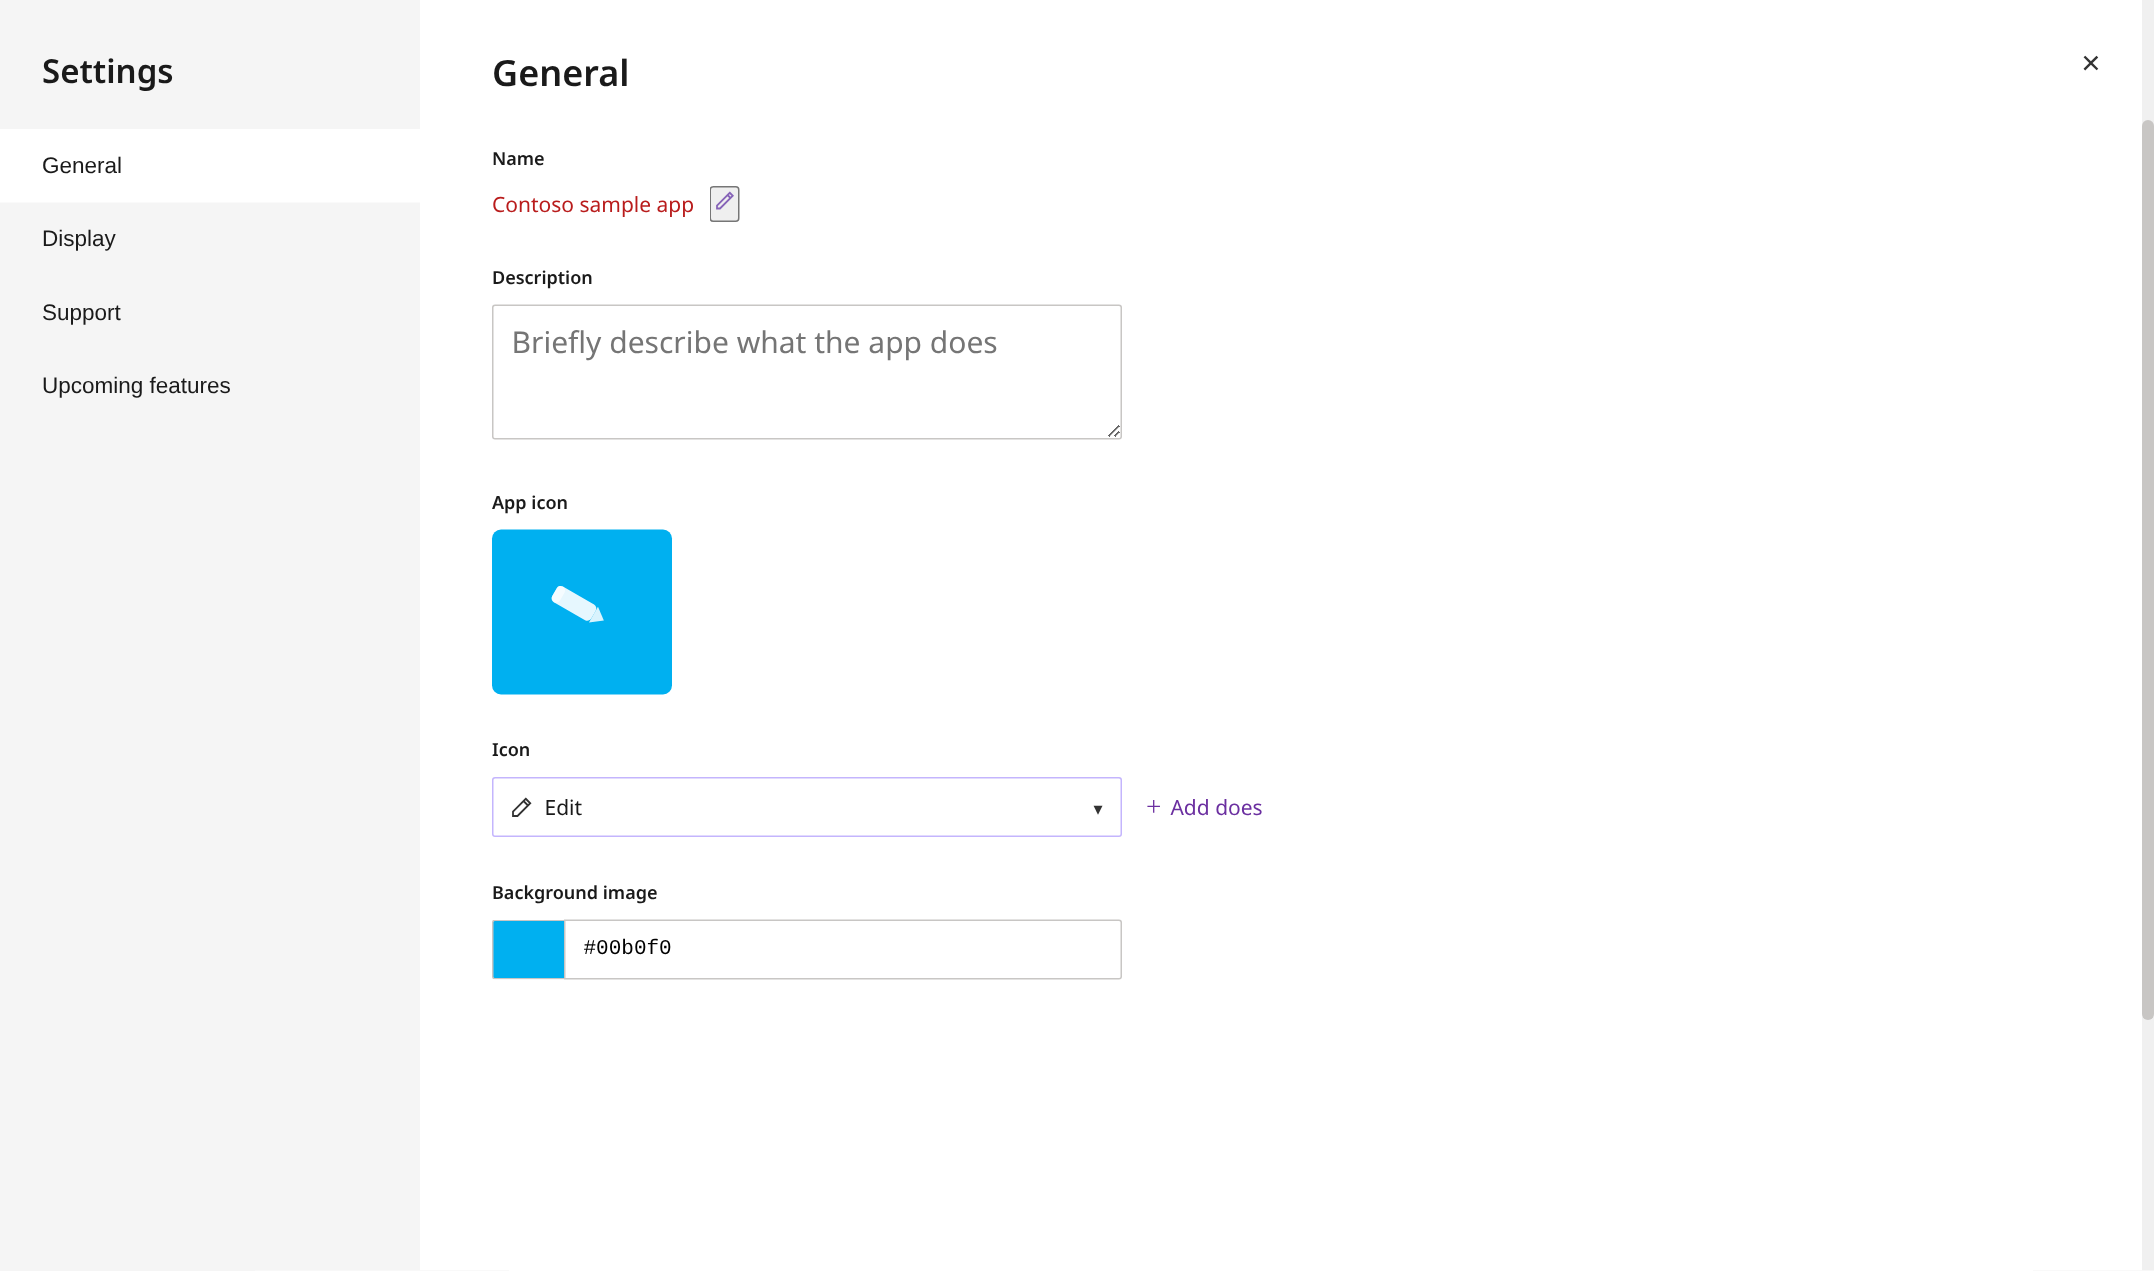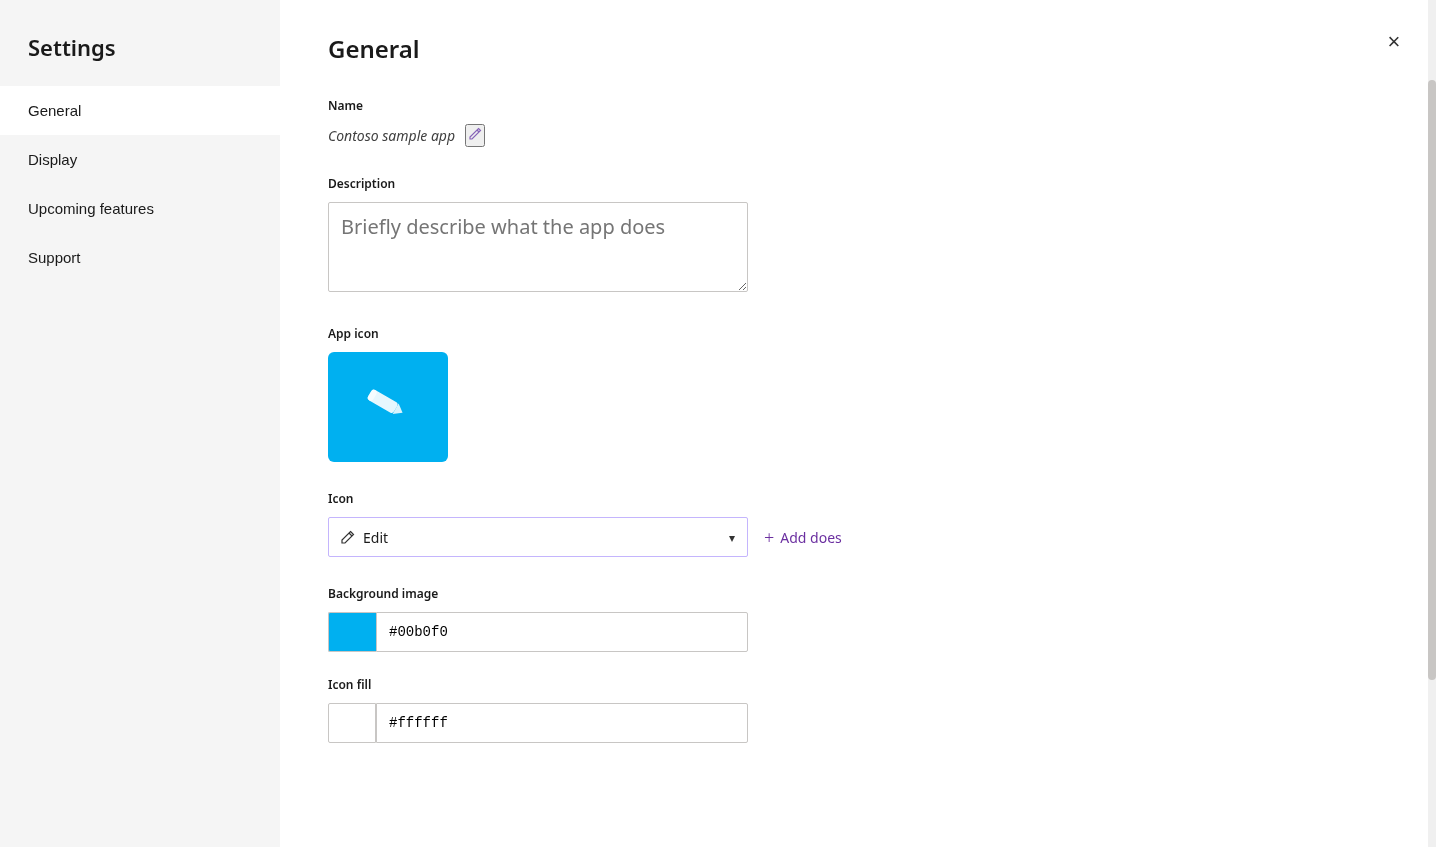--- a/index.html
+++ b/index.html
@@ -113,22 +113,21 @@
     
     .name-row {
       display: flex;
       align-items: center;
       gap: 10px;
       margin-bottom: 28px;
     }
 
     .name-value {
       font-size: 14px;
-      color: #404040;
-      font-style: italic;
+      color: #b91c1c;
     }
 
     .edit-icon-small {
       color: #8764b8;
       font-size: 15px;
       cursor: pointer;
     }
 
     
     .description-section {
@@ -299,24 +298,24 @@
   <aside class="sidebar">
     <h1 class="sidebar-title">Settings</h1>
     <nav class="sidebar-nav">
       <button class="sidebar-item active">
         <span>General</span>
       </button>
       <button class="sidebar-item">
         <span>Display</span>
       </button>
       <button class="sidebar-item">
-        <span>Upcoming features</span>
+        <span>Support</span>
       </button>
       <button class="sidebar-item">
-        <span>Support</span>
+        <span>Upcoming features</span>
       </button>
     </nav>
   </aside>
 
   <main class="main-content">
 
     <div class="main-header">
       <h2 class="main-title">General</h2>
     </div>
 
@@ -378,27 +377,20 @@
     </div>
 
     <div class="fill-section">
       <div class="section-label">Background image</div>
       <div class="color-input-row">
         <div class="color-swatch blue"></div>
         <input type="text" class="color-input" value="#00b0f0" style="">
       </div>
     </div>
 
-    <div class="fill-section">
-      <div class="section-label">Icon fill</div>
-      <div class="color-input-row">
-        <div class="color-swatch white" style="border: 1px solid #c8c6c4;"></div>
-        <input type="text" class="color-input" value="#ffffff" style="">
-      </div>
-    </div>
 
   </main>
 
   <div class="scrollbar-track">
     <div class="scrollbar-thumb"></div>
   </div>
 
 </div>
 
 </body></html>

